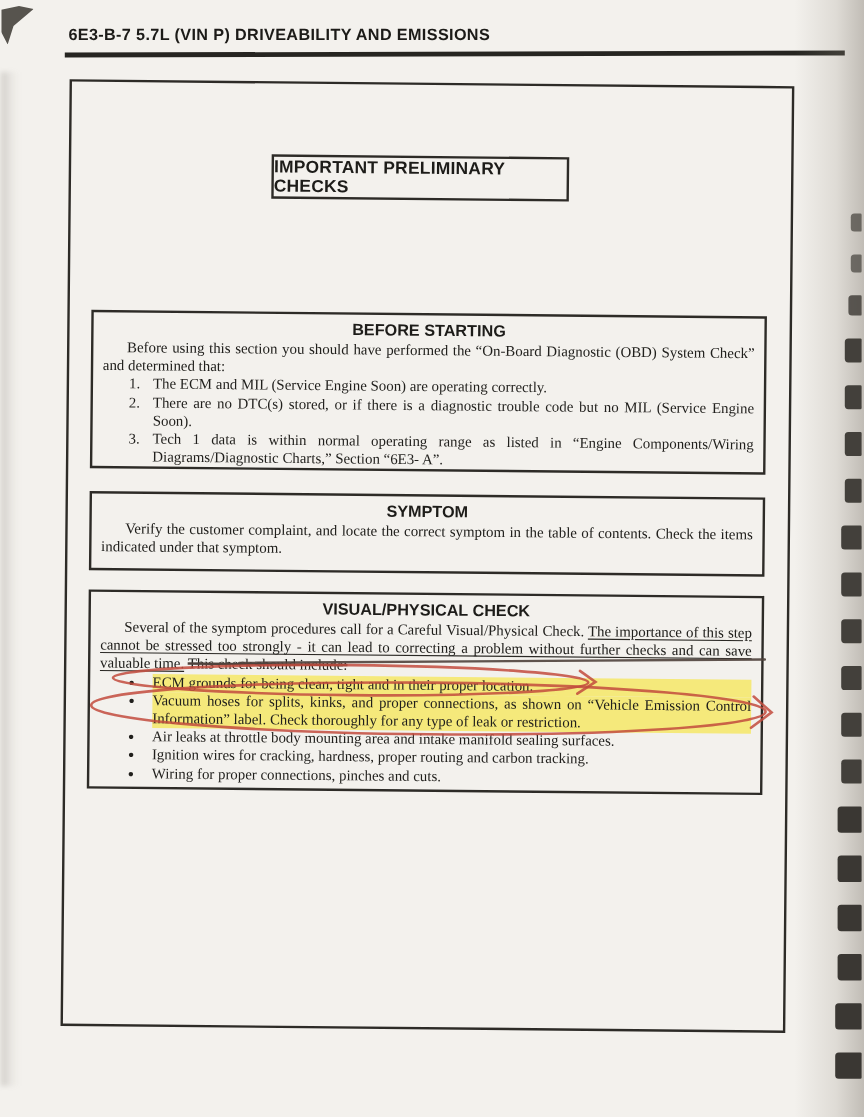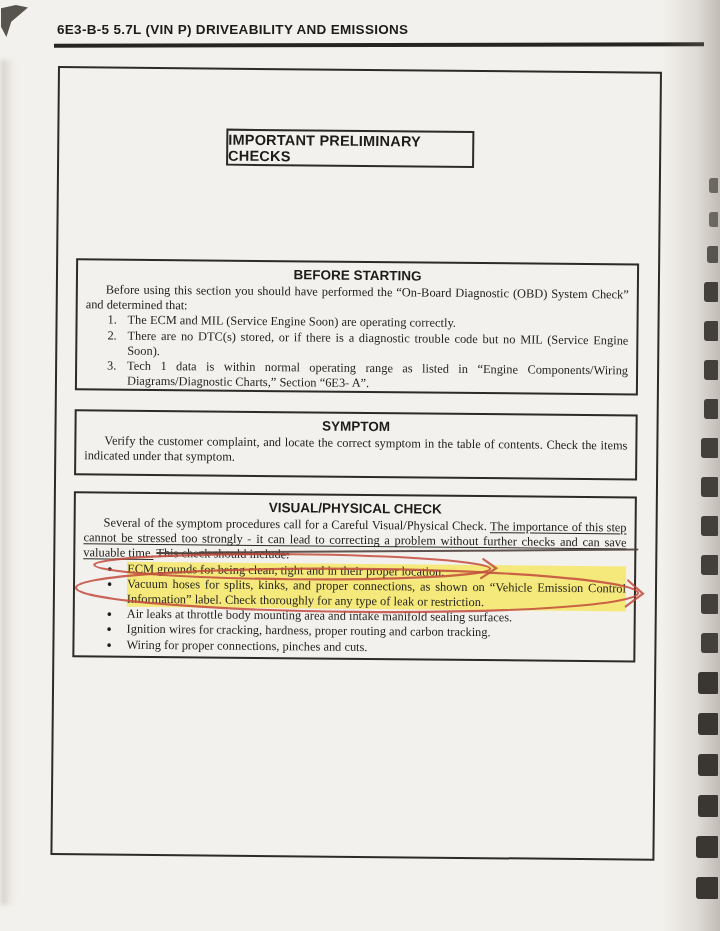--- a/index.html
+++ b/index.html
@@ -101,21 +101,21 @@
   .binder-marks i:nth-child(n+8)  { width:17px; }
   .binder-marks i:nth-child(n+14) { width:20px; height:22px; background:#3a3733; }
   .binder-marks i:nth-child(n+18) { width:22px; }
 </style>
 </head>
 <body>
 
 <div id="screenshot">
 
   <div class="page-header">
-    <span class="header-text">6E3-B-5  5.7L  (VIN P)  DRIVEABILITY AND EMISSIONS</span>
+    <span class="header-text">6E3-B-7  5.7L  (VIN P)  DRIVEABILITY AND EMISSIONS</span>
     <div class="header-rule"></div>
   </div>
 
   <div class="tilt">
     <div class="outer-box">
 
       <div class="title-box">
         <span>IMPORTANT PRELIMINARY CHECKS</span>
       </div>
 

